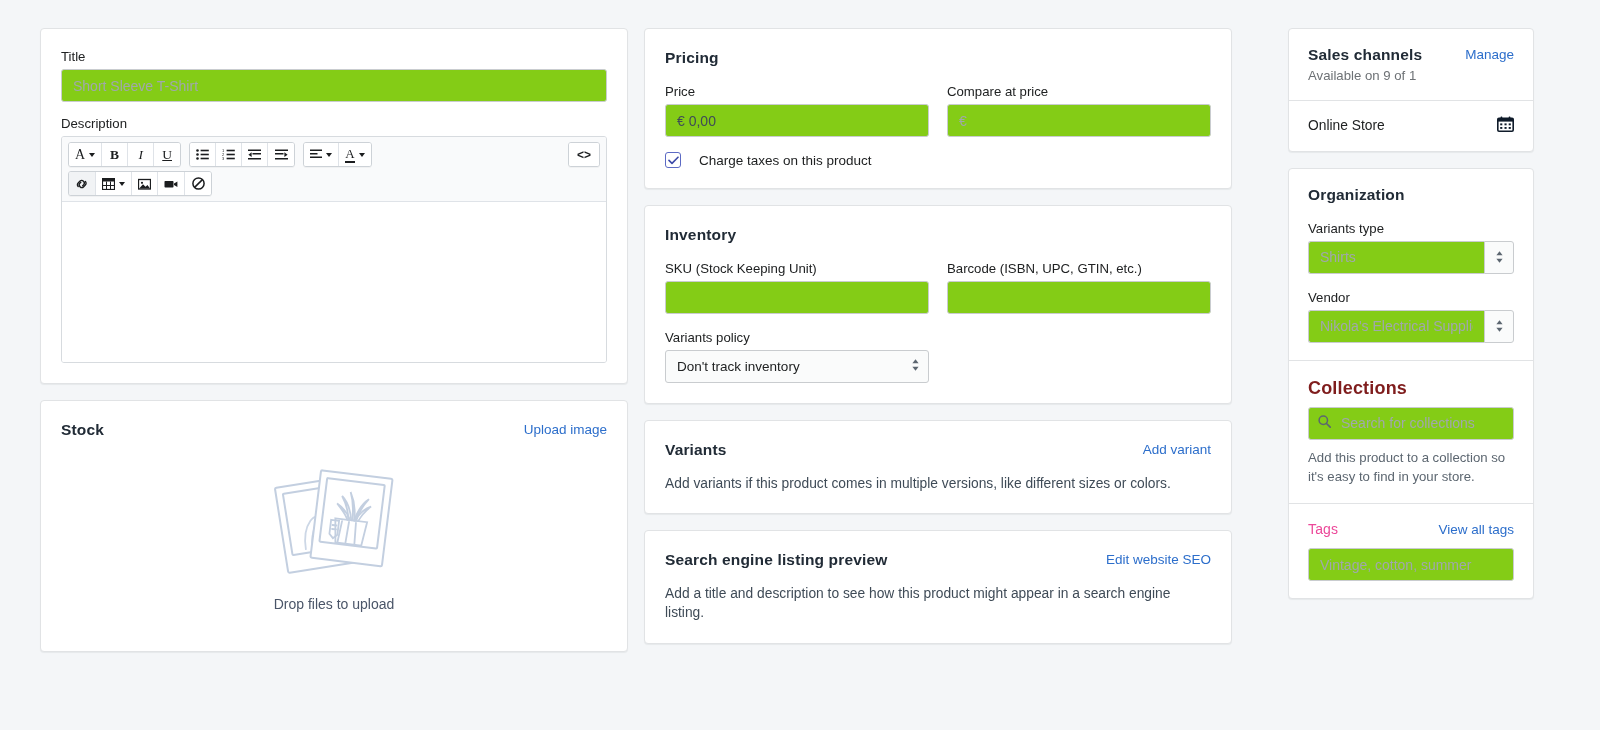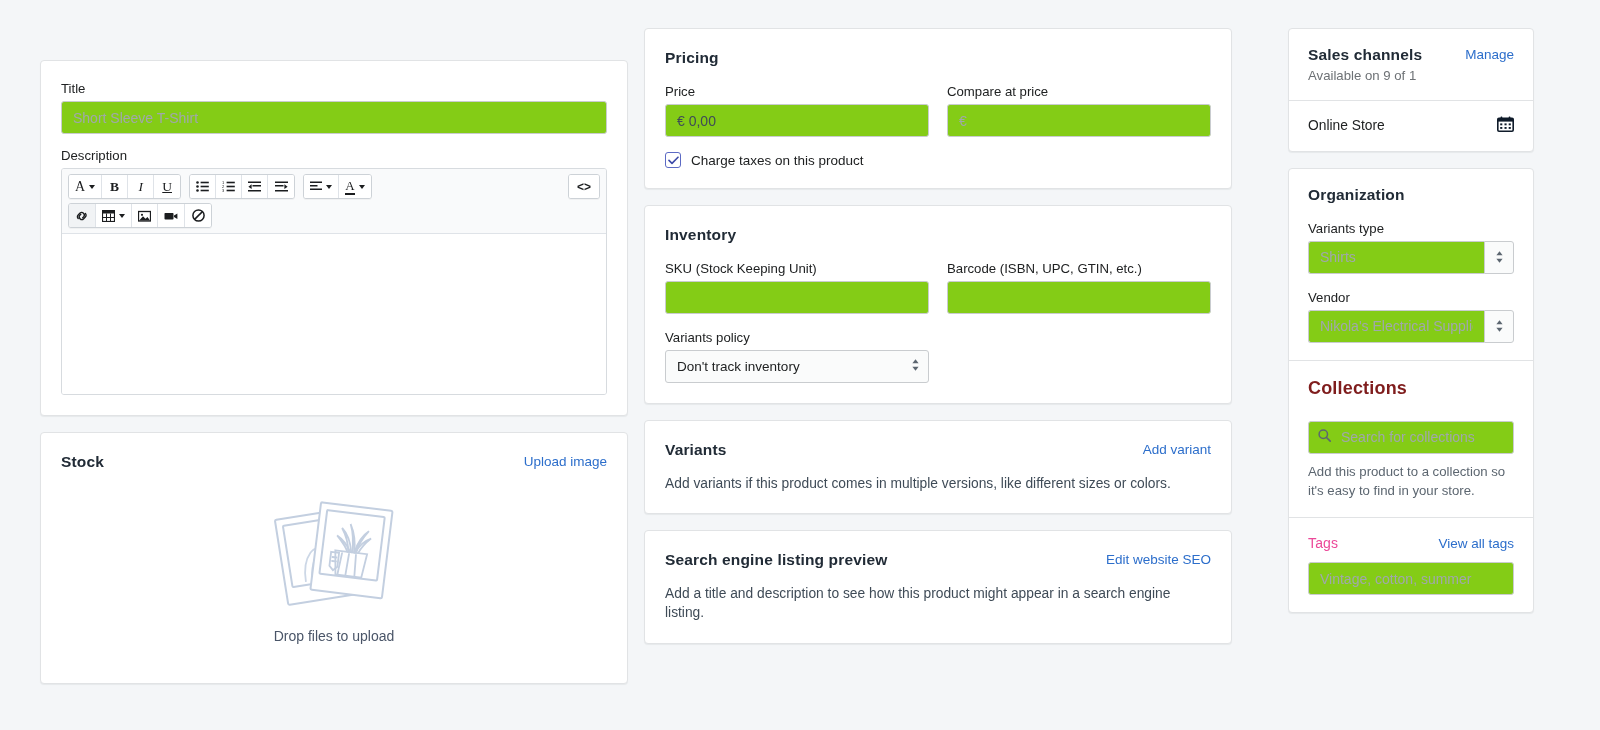--- a/index.html
+++ b/index.html
@@ -9,21 +9,21 @@
     font-family: "Liberation Sans", sans-serif;
     -webkit-font-smoothing: antialiased;
   }
   .page {
     width: 1600px; height: 730px;
     padding: 28px 40px 0 40px;
     display: flex;
     gap: 16px;
     align-items: flex-start;
   }
-  .col-left  { width: 588px; flex: 0 0 588px; display:flex; flex-direction:column; gap:16px;margin-top:32px; }
+  .col-left  { width: 588px; flex: 0 0 588px; display:flex; flex-direction:column; gap:16px; }
   .col-mid   { width: 588px; flex: 0 0 588px; display:flex; flex-direction:column; gap:16px; }
   .col-right { width: 286px; flex: 0 0 286px; display:flex; flex-direction:column; gap:16px;padding-left:40px; }
 
   .card {
     background: #ffffff;
     border: 1px solid #e1e3e5;
     border-radius: 4px;
     box-shadow: 0 1px 1px rgba(22,29,37,0.06);
   }
   .card-pad { padding: 20px 20px 20px 20px; }
@@ -113,21 +113,21 @@
     align-items: center; justify-content: center;
     gap: 8px;
     margin-top: 6px;
   }
   .drop-label { font-size: 14px; color: #4a5568; }
 
   
   .row2 { display: flex; gap: 18px; }
   .row2 > div { flex: 1 1 0; min-width: 0; }
 
-  .checkbox-row { display: flex; align-items: center; gap: 10px; margin-top: 15px; }
+  .checkbox-row { display: flex; align-items: center; gap: 18px; margin-top: 15px; }
   .cbox {
     width: 16px; height: 16px;
     border: 1.5px solid #5c6ac4;
     border-radius: 3px;
     background: #ffffff;
     display: flex; align-items: center; justify-content: center;
     cursor: pointer;
     flex: 0 0 16px;
   }
   .cbox svg { display:block; }
@@ -169,21 +169,21 @@
   
   .sect { padding: 17px 19px; }
   .divider { height: 1px; background: #e1e3e5; }
   .sub-text { font-size: 13.2px; color: #6d7175; margin-top: 3px; }
   .channel-row {
     display: flex; align-items: center; justify-content: space-between;
     padding: 15px 19px;
   }
   .channel-name { font-size: 13.8px; color: #202223; }
 
-  .search-wrap { position: relative; margin-top: 22px; }
+  .search-wrap { position: relative; margin-top: 8px; }
   .search-wrap .input { padding-left: 32px; }
   .search-ic { position: absolute; left: 10px; top: 50%; transform: translateY(-50%); }
 
   .help-text { font-size: 13.2px; color: #5c6670; line-height: 1.45; margin-top: 8px; }
 
   .body-text { font-size: 13.8px; color: #3f4b57; margin-top: 14px; line-height: 1.4; }
 </style>
 </head>
 <body>
 

